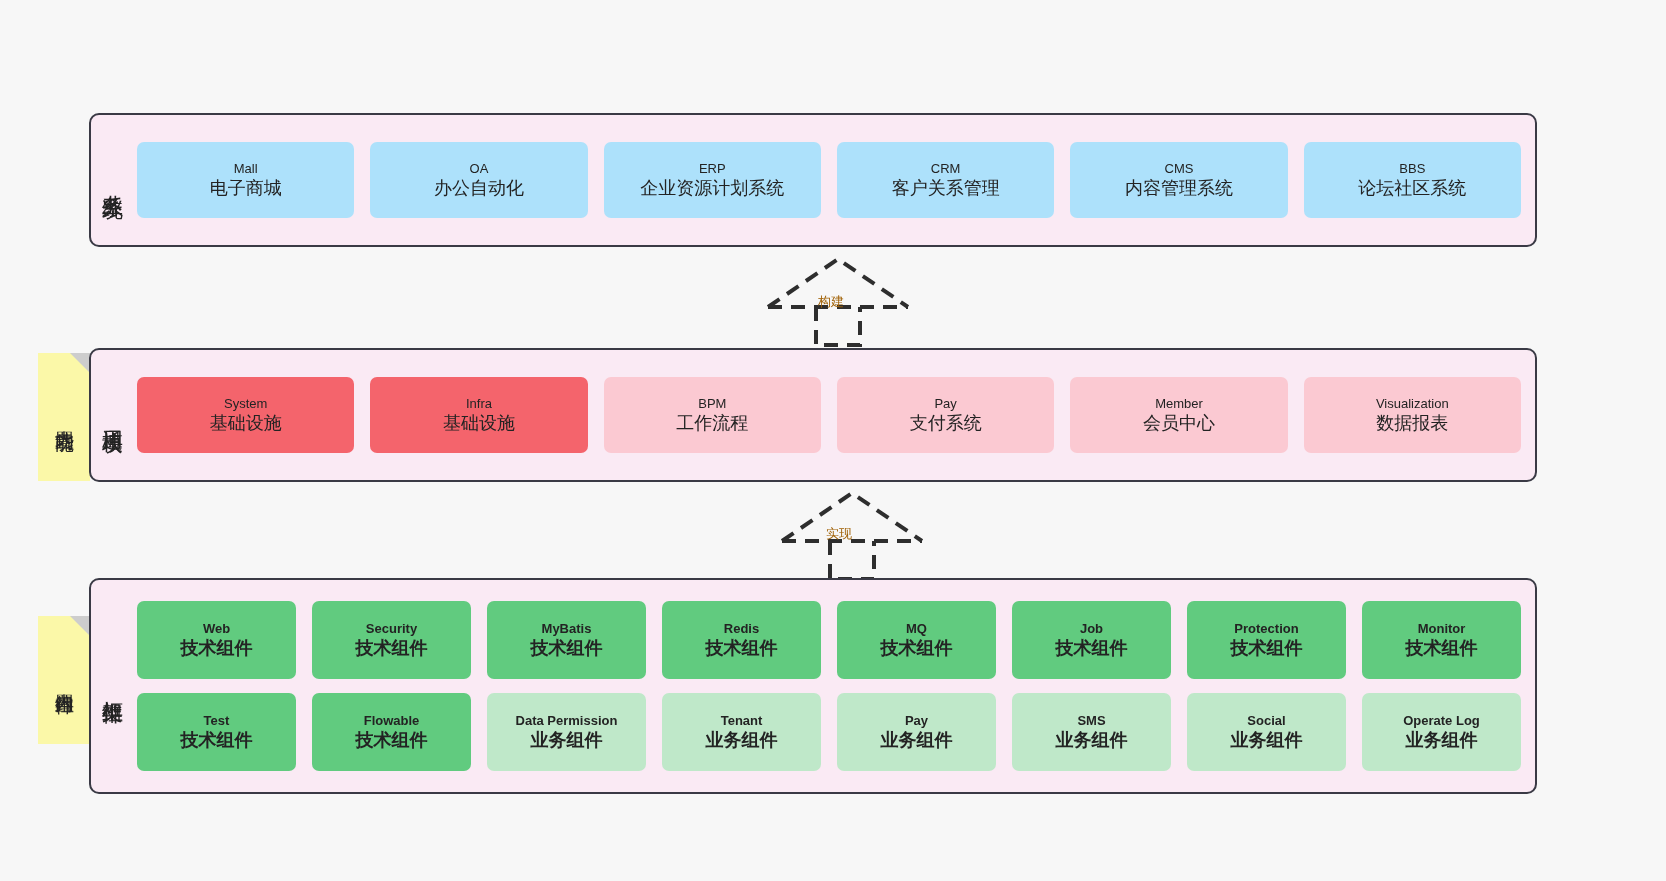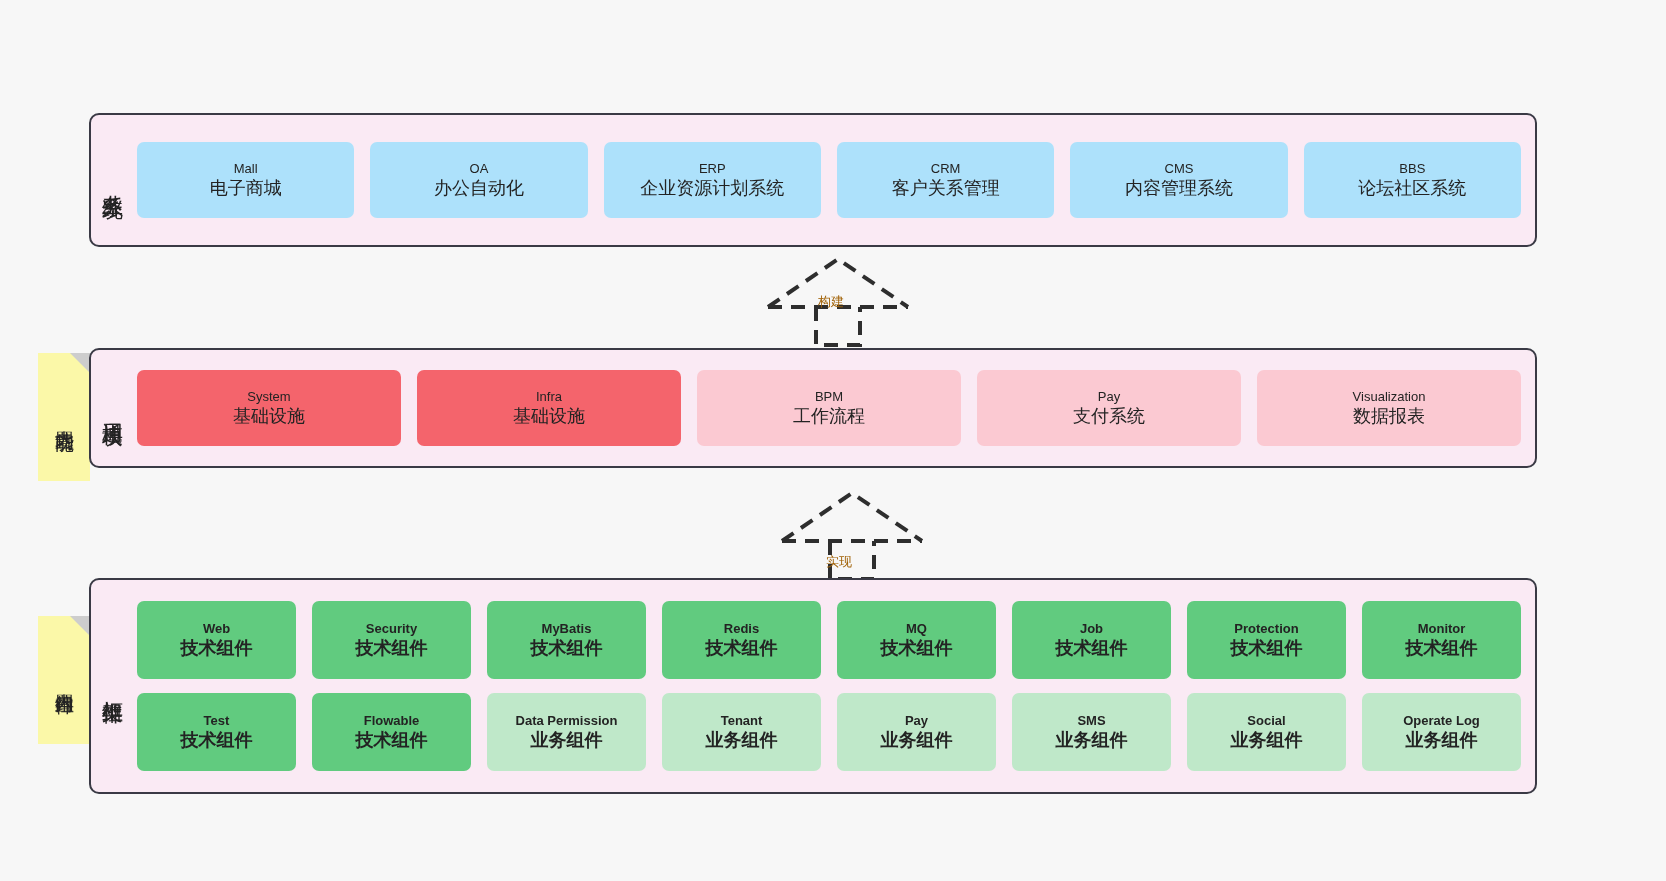--- a/index.html
+++ b/index.html
@@ -85,21 +85,21 @@
 
   
   .c-blue       { background: #ade1fb; }
   .c-red        { background: #f4646c; }
   .c-pink       { background: #fbc9d2; }
   .c-green      { background: #61cb7f; }
   .c-greenlight { background: #bfe8c9; }
 
   
   #layer-business { left: 89px;  top: 113px; width: 1448px; height: 134px; }
-  #layer-modules  { left: 89px;  top: 348px; width: 1448px; height: 120px; }
+  #layer-modules  { left: 89px;  top: 348px; width: 1448px; height: 134px; }
   #layer-framework{ left: 89px;  top: 578px; width: 1448px; height: 216px; }
 
   #layer-business .node  { height: 76px; }
   #layer-modules  .node  { height: 76px; }
   #layer-framework .node { height: 78px; font-weight: bold; }
 
   
   .note {
     position: absolute;
     width: 52px;
@@ -134,21 +134,21 @@
   .arrow-label {
     position: absolute;
     font-size: 13px;
     color: #a16207;
     background: transparent;
     white-space: nowrap;
   }
   #arrow-build       { left: 758px; top: 253px; width: 160px; height: 94px; }
   #arrow-build-label { left: 818px; top: 293px; }
   #arrow-impl        { left: 772px; top: 487px; width: 160px; height: 94px; }
-  #arrow-impl-label  { left: 826px; top: 525px; margin-top: 28px; }
+  #arrow-impl-label  { left: 826px; top: 525px; }
 </style>
 </head>
 <body>
 
 <div id="canvas">
 
   <div class="layer" id="layer-business">
     <div class="layer-title">业务系统</div>
     <div class="layer-body">
       <div class="rows-wrap">
@@ -211,20 +211,24 @@
           </div>
           <div class="node c-pink">
             <span class="en">BPM</span>
             <span class="cn">工作流程</span>
           </div>
           <div class="node c-pink">
             <span class="en">Pay</span>
             <span class="cn">支付系统</span>
           </div>
           <div class="node c-pink">
+            <span class="en">Member</span>
+            <span class="cn">会员中心</span>
+          </div>
+          <div class="node c-pink">
             <span class="en">Visualization</span>
             <span class="cn">数据报表</span>
           </div>
         </div>
       </div>
     </div>
   </div>
 
   <div class="arrow" id="arrow-impl">
     <svg width="160" height="94" viewBox="0 0 160 94">

